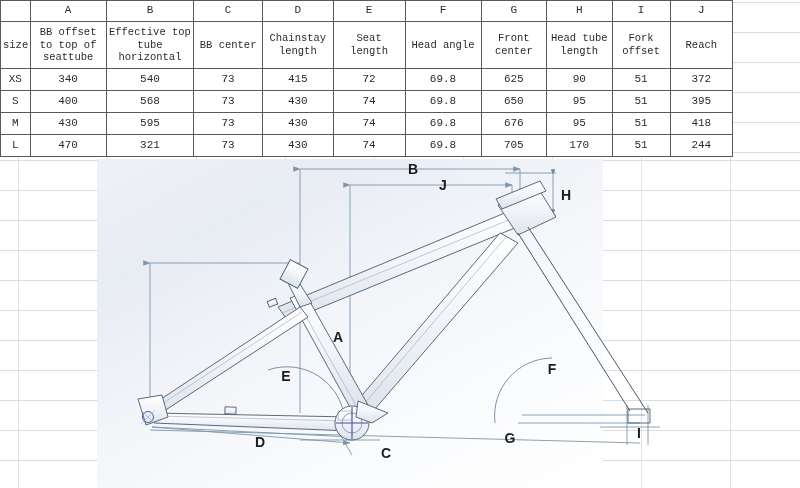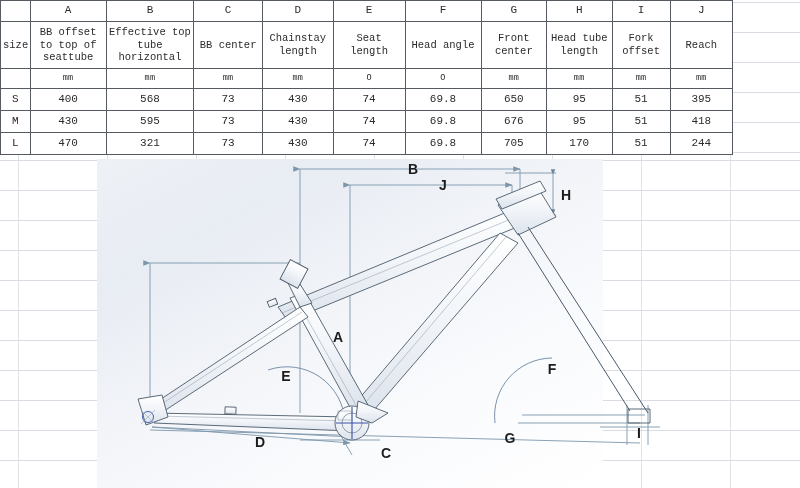--- a/index.html
+++ b/index.html
@@ -104,34 +104,34 @@
       <td>Effective top tube horizontal</td>
       <td>BB center</td>
       <td>Chainstay length</td>
       <td>Seat length</td>
       <td>Head angle</td>
       <td>Front center</td>
       <td>Head tube length</td>
       <td>Fork offset</td>
       <td>Reach</td>
     </tr>
-    <tr class="units">
-      <td></td>
-      <td>mm</td>
-      <td>mm</td>
-      <td>mm</td>
-      <td>mm</td>
-      <td>O</td>
-      <td>O</td>
-      <td>mm</td>
-      <td>mm</td>
-      <td>mm</td>
-      <td>mm</td>
-    </tr>
-
+
+    <tr class="data">
+      <td>XS</td>
+      <td>340</td>
+      <td>540</td>
+      <td>73</td>
+      <td>415</td>
+      <td>72</td>
+      <td>69.8</td>
+      <td>625</td>
+      <td>90</td>
+      <td>51</td>
+      <td>372</td>
+    </tr>
     <tr class="data">
       <td>S</td>
       <td>400</td>
       <td>568</td>
       <td>73</td>
       <td>430</td>
       <td>74</td>
       <td>69.8</td>
       <td>650</td>
       <td>95</td>

